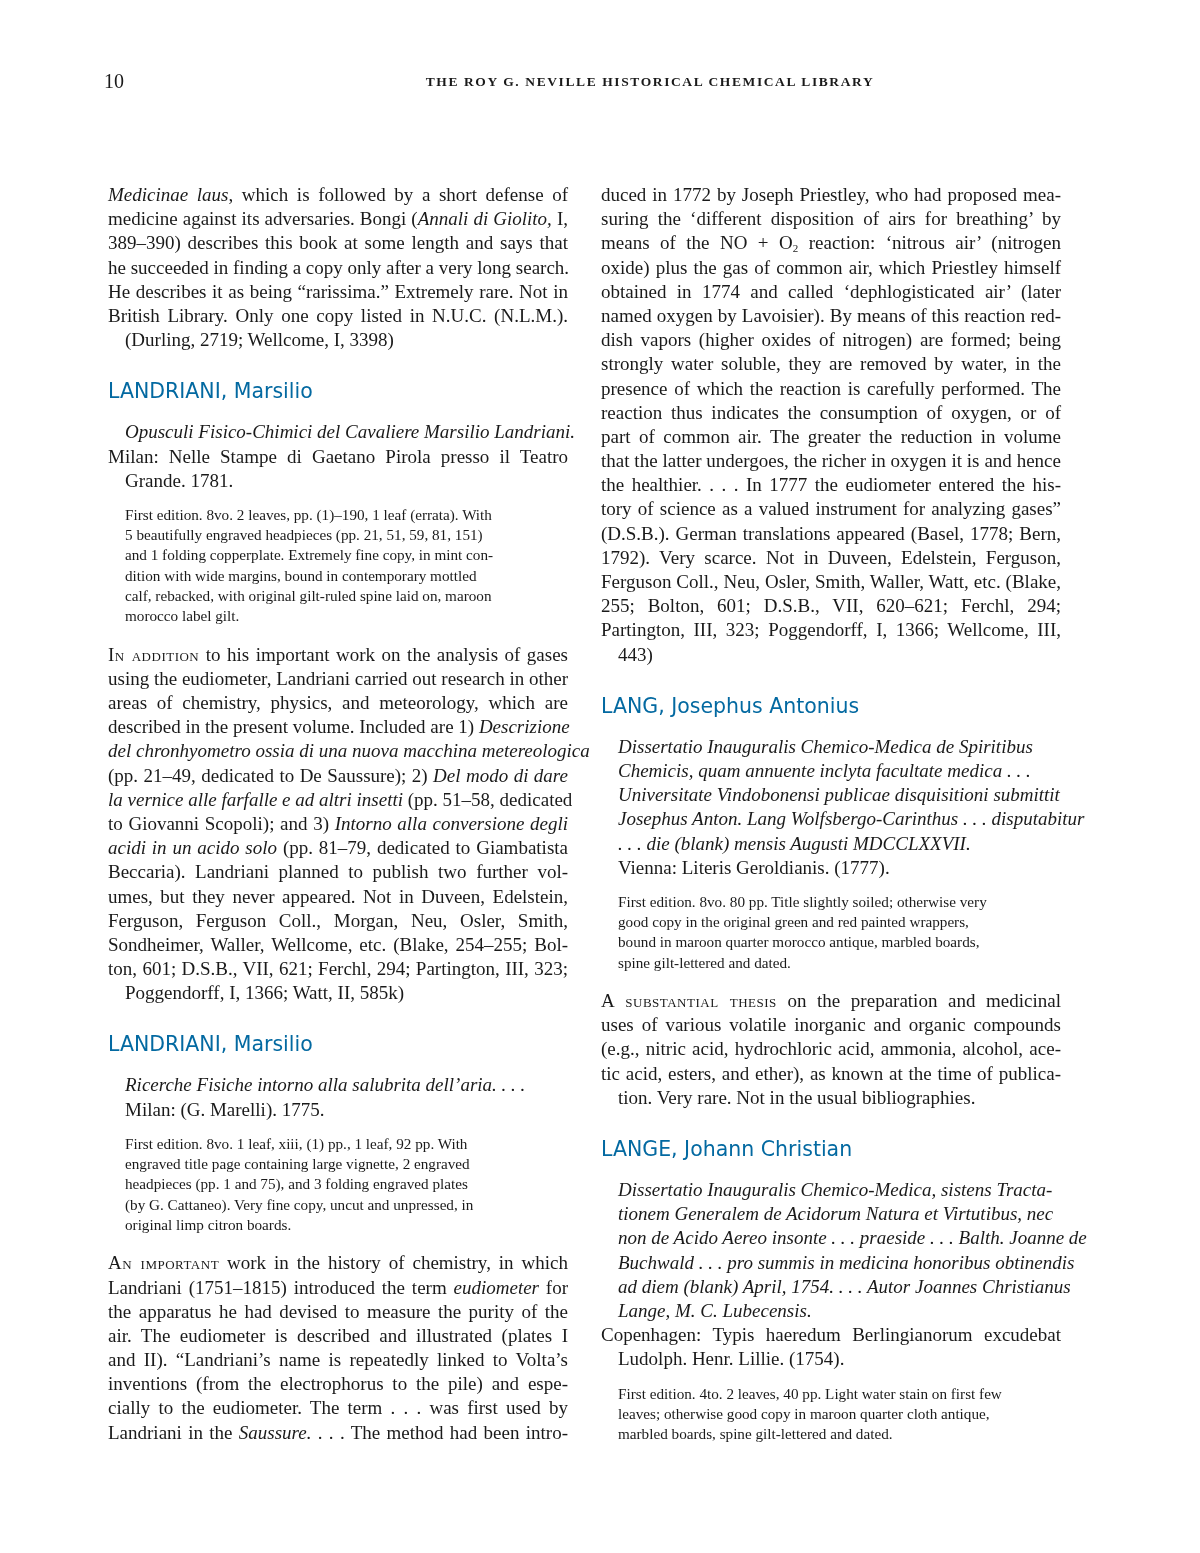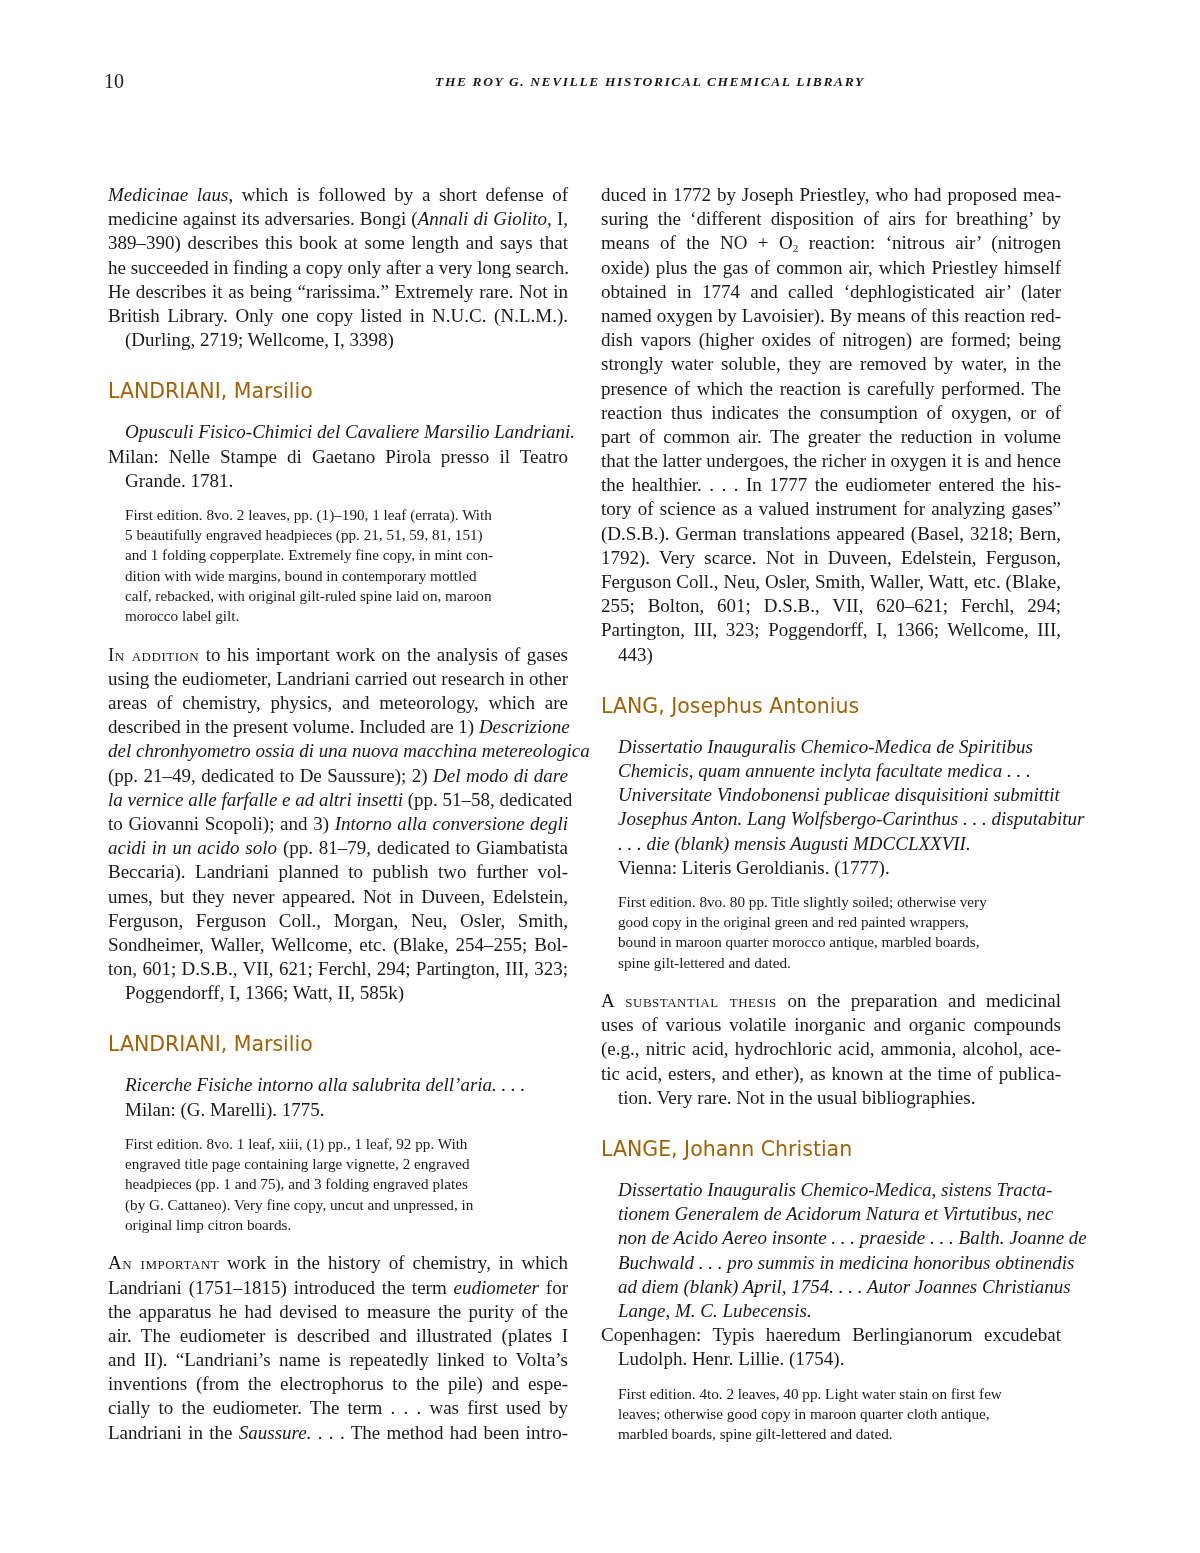--- a/index.html
+++ b/index.html
@@ -1,29 +1,29 @@
 <!DOCTYPE html>
 <html><head>
 <meta charset="utf-8">
 <style>
   html, body { margin: 0; padding: 0; background: #ffffff; }
   body { width: 1200px; height: 1553px; position: relative; overflow: hidden;
          color: #1a1a1a; font-family: "Liberation Serif", "DejaVu Serif", serif; }
   .page-number { position: absolute; left: 104px; top: 70px; font-size: 20px; }
   .running-head { position: absolute; left: 0; width: 1200px; top: 74px; text-align: center;
-                  font-size: 13.5px; letter-spacing: 1.6px; font-weight: bold; text-transform: uppercase; padding-left: 100px; box-sizing: border-box; font-style: italic; }
+                  font-size: 13.5px; letter-spacing: 1.6px; font-weight: bold; text-transform: uppercase; padding-left: 100px; box-sizing: border-box; }
   .col { position: absolute; top: 183px; width: 460px; }
   .col-left { left: 108px; }
   .col-right { left: 601px; }
   .line { display: block; font-size: 19px; line-height: 24.2px; height: 24.2px; white-space: nowrap;
           text-align: justify; text-align-last: justify; }
   .line.last { text-align-last: left; margin-left: 17px; }
   .small .line { font-size: 15.2px; line-height: 20.3px; height: 20.3px; }
   .heading { font-family: "DejaVu Sans", "Liberation Sans", sans-serif; font-size: 20.5px; line-height: 26px;
-             color: #a16207; margin: 0; font-weight: normal; }
+             color: #0369a1; margin: 0; font-weight: normal; }
   .block { margin: 0; }
   .gap-lg { height: 26px; }
   .gap-md { height: 16px; }
   .gap-sm { height: 12px; }
   .sc { font-variant: small-caps; letter-spacing: 0.5px; }
   i, em { }
   sub { font-size: 11px; vertical-align: -3px; line-height: 0; }
 </style>
 </head>
 <body>
@@ -129,21 +129,21 @@
       <span class="line">obtained in 1774 and called ‘dephlogisticated air’ (later</span>
       <span class="line">named oxygen by Lavoisier). By means of this reaction red-</span>
       <span class="line">dish vapors (higher oxides of nitrogen) are formed; being</span>
       <span class="line">strongly water soluble, they are removed by water, in the</span>
       <span class="line">presence of which the reaction is carefully performed. The</span>
       <span class="line">reaction thus indicates the consumption of oxygen, or of</span>
       <span class="line">part of common air. The greater the reduction in volume</span>
       <span class="line">that the latter undergoes, the richer in oxygen it is and hence</span>
       <span class="line">the healthier. . . . In 1777 the eudiometer entered the his-</span>
       <span class="line">tory of science as a valued instrument for analyzing gases”</span>
-      <span class="line">(D.S.B.). German translations appeared (Basel, 3218; Bern,</span>
+      <span class="line">(D.S.B.). German translations appeared (Basel, 1778; Bern,</span>
       <span class="line">1792). Very scarce. Not in Duveen, Edelstein, Ferguson,</span>
       <span class="line">Ferguson Coll., Neu, Osler, Smith, Waller, Watt, etc. (Blake,</span>
       <span class="line">255; Bolton, 601; D.S.B., VII, 620–621; Ferchl, 294;</span>
       <span class="line">Partington, III, 323; Poggendorff, I, 1366; Wellcome, III,</span>
       <span class="line last">443)</span>
     </div>
 
     <div class="gap-lg"></div>
     <h2 class="heading">LANG, Josephus Antonius</h2>
     <div class="gap-md"></div>

